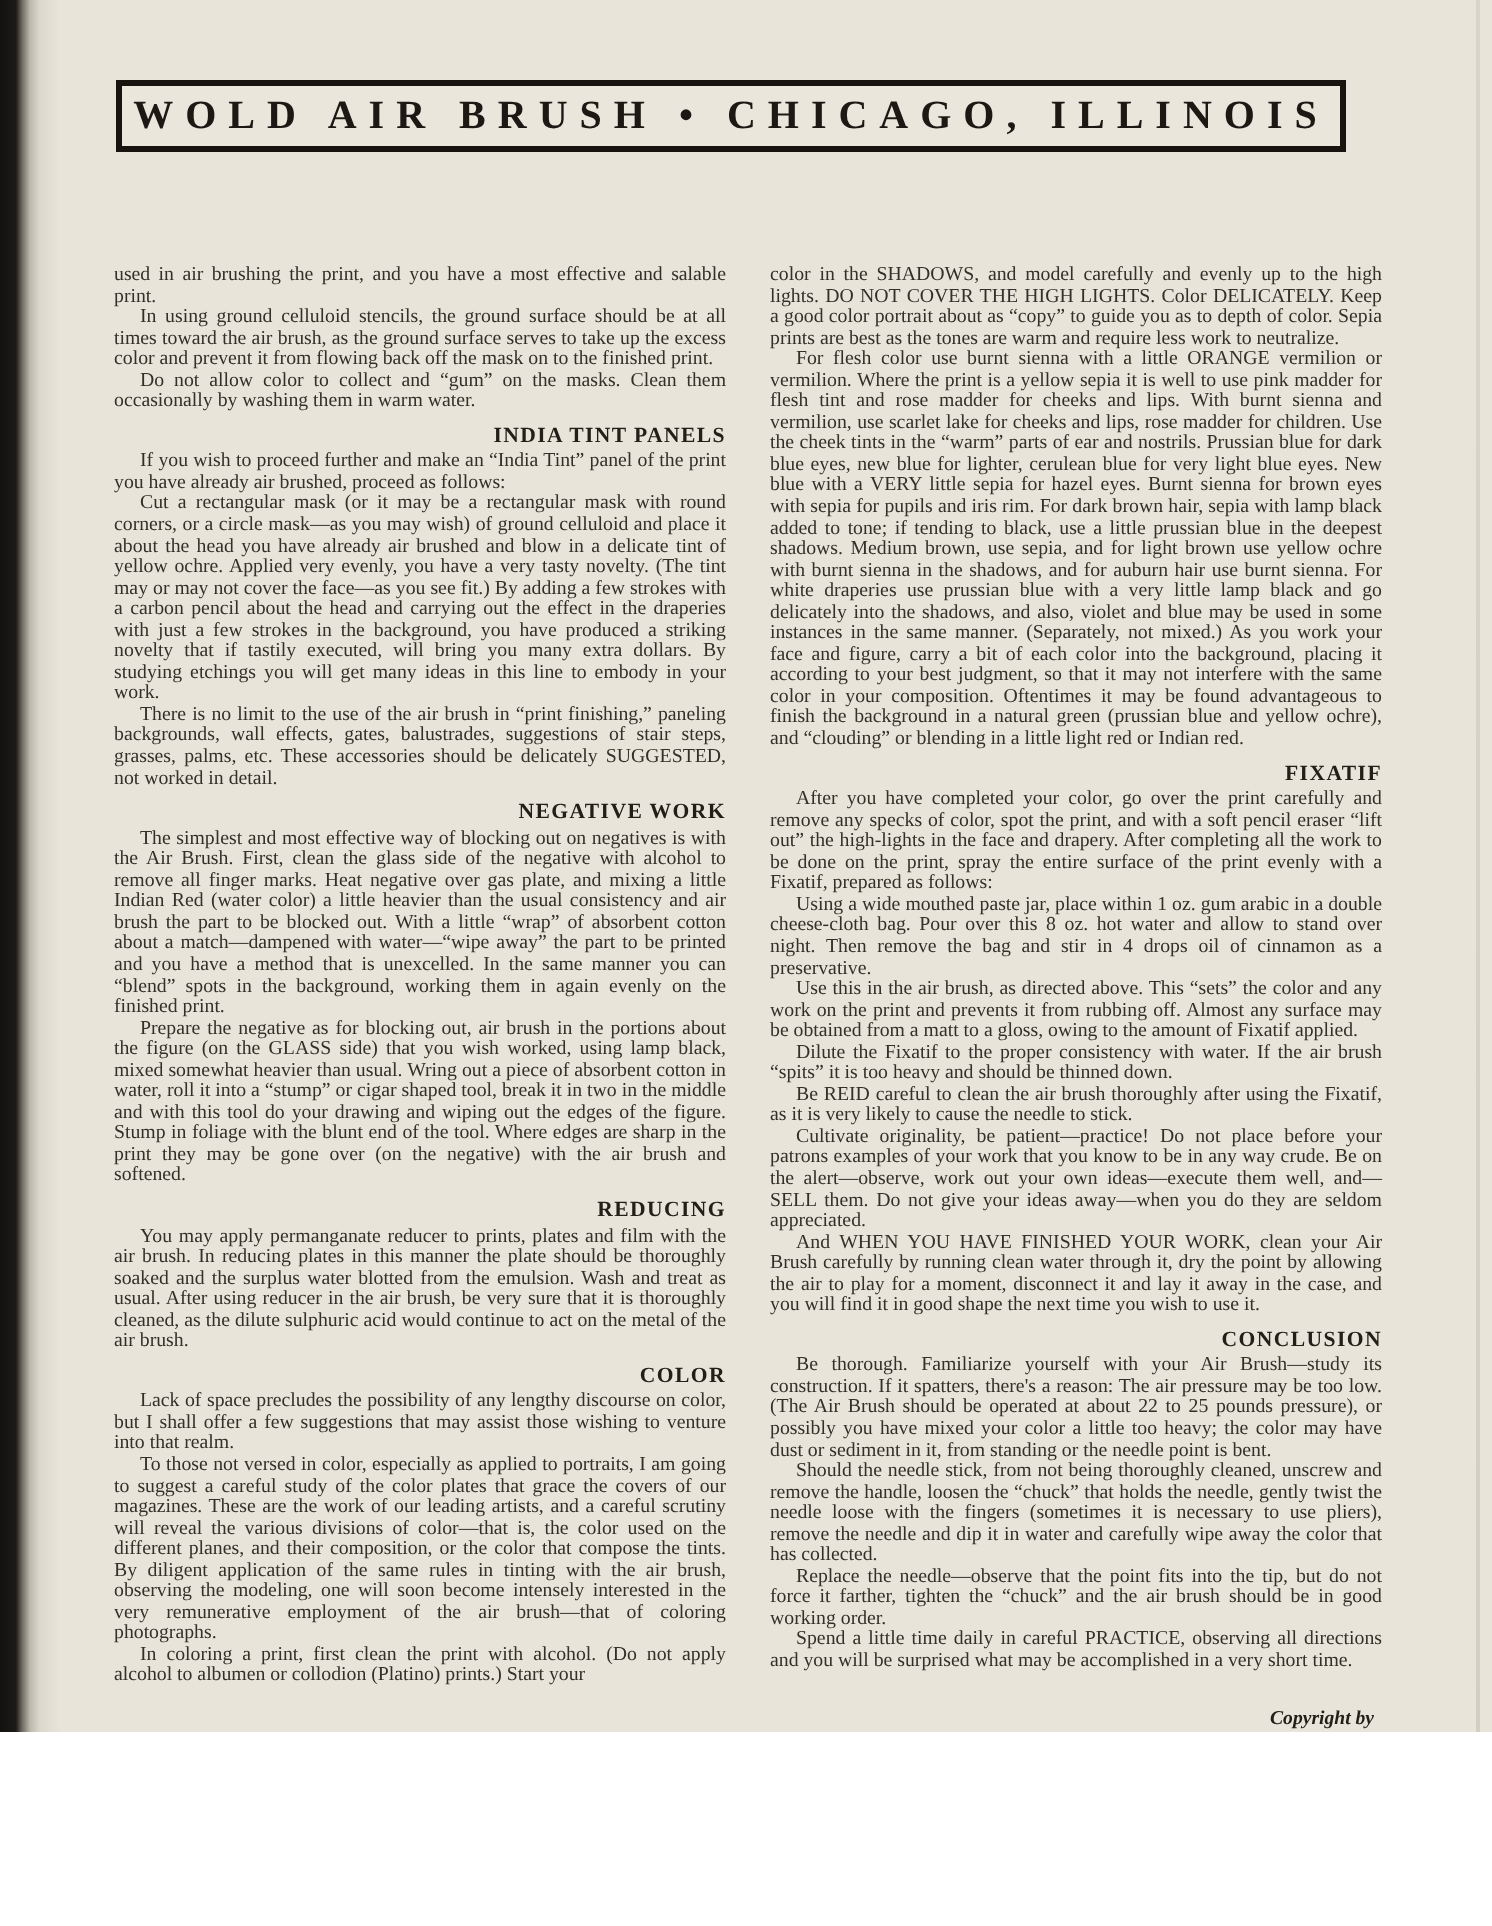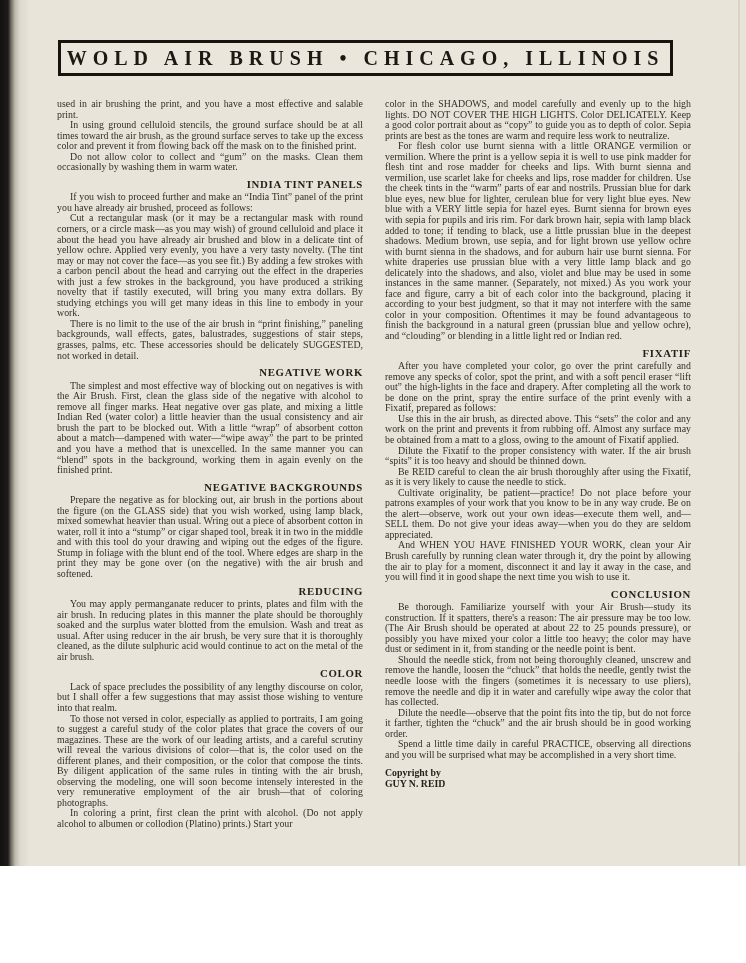--- a/index.html
+++ b/index.html
@@ -37,38 +37,39 @@
   .col{
     position:absolute;top:99px;width:306px;
     font-size:9.9px;
     line-height:10.55px;
     text-align:justify;
     color:#33302a;
   }
   .col-left{left:57px;}
   .col-right{left:385px;}
   .para{margin:0;text-indent:13px;}
-  .para.noindent{text-indent:0;}
+  .para.noindent{text-indent:0;margin-top:34px;}
   .section-heading{
     text-align:right;
     font-weight:bold;
     font-size:10.8px;
     letter-spacing:0.7px;
     margin:6px 0 3px 0;
     color:#221f19;
     text-indent:0;
   }
   .copyright{
-    text-align:left;
+    text-align:right;
     font-weight:bold;
     font-size:9.8px;
     line-height:11px;
-    margin-top:7px;
+    margin-top:17px;
     padding-right:4px;
     color:#221f19;
+    font-style:italic;
   }
   .footer-rule{
     position:absolute;left:59px;top:911px;width:620px;height:2px;
     border-top:3px solid #15120d;
     border-bottom:1px solid #15120d;
   }
   .page-number{
     position:absolute;right:66px;top:926px;
     font-weight:bold;
     font-size:11px;letter-spacing:1px;
@@ -90,46 +91,46 @@
     <div class="col-content">
         <p class="para noindent">used in air brushing the print, and you have a most effective and salable print.</p>
         <p class="para">In using ground celluloid stencils, the ground surface should be at all times toward the air brush, as the ground surface serves to take up the excess color and prevent it from flowing back off the mask on to the finished print.</p>
         <p class="para">Do not allow color to collect and “gum” on the masks. Clean them occasionally by washing them in warm water.</p>
         <div class="section-heading">INDIA TINT PANELS</div>
         <p class="para">If you wish to proceed further and make an “India Tint” panel of the print you have already air brushed, proceed as follows:</p>
         <p class="para">Cut a rectangular mask (or it may be a rectangular mask with round corners, or a circle mask—as you may wish) of ground celluloid and place it about the head you have already air brushed and blow in a delicate tint of yellow ochre. Applied very evenly, you have a very tasty novelty. (The tint may or may not cover the face—as you see fit.) By adding a few strokes with a carbon pencil about the head and carrying out the effect in the draperies with just a few strokes in the background, you have produced a striking novelty that if tastily executed, will bring you many extra dollars. By studying etchings you will get many ideas in this line to embody in your work.</p>
         <p class="para">There is no limit to the use of the air brush in “print finishing,” paneling backgrounds, wall effects, gates, balustrades, suggestions of stair steps, grasses, palms, etc. These accessories should be delicately SUGGESTED, not worked in detail.</p>
         <div class="section-heading">NEGATIVE WORK</div>
         <p class="para">The simplest and most effective way of blocking out on negatives is with the Air Brush. First, clean the glass side of the negative with alcohol to remove all finger marks. Heat negative over gas plate, and mixing a little Indian Red (water color) a little heavier than the usual consistency and air brush the part to be blocked out. With a little “wrap” of absorbent cotton about a match—dampened with water—“wipe away” the part to be printed and you have a method that is unexcelled. In the same manner you can “blend” spots in the background, working them in again evenly on the finished print.</p>
-        <div class="section-heading">NEGATIVE BACKGROUNDS</div>
         <p class="para">Prepare the negative as for blocking out, air brush in the portions about the figure (on the GLASS side) that you wish worked, using lamp black, mixed somewhat heavier than usual. Wring out a piece of absorbent cotton in water, roll it into a “stump” or cigar shaped tool, break it in two in the middle and with this tool do your drawing and wiping out the edges of the figure. Stump in foliage with the blunt end of the tool. Where edges are sharp in the print they may be gone over (on the negative) with the air brush and softened.</p>
         <div class="section-heading">REDUCING</div>
         <p class="para">You may apply permanganate reducer to prints, plates and film with the air brush. In reducing plates in this manner the plate should be thoroughly soaked and the surplus water blotted from the emulsion. Wash and treat as usual. After using reducer in the air brush, be very sure that it is thoroughly cleaned, as the dilute sulphuric acid would continue to act on the metal of the air brush.</p>
         <div class="section-heading">COLOR</div>
         <p class="para">Lack of space precludes the possibility of any lengthy discourse on color, but I shall offer a few suggestions that may assist those wishing to venture into that realm.</p>
         <p class="para">To those not versed in color, especially as applied to portraits, I am going to suggest a careful study of the color plates that grace the covers of our magazines. These are the work of our leading artists, and a careful scrutiny will reveal the various divisions of color—that is, the color used on the different planes, and their composition, or the color that compose the tints. By diligent application of the same rules in tinting with the air brush, observing the modeling, one will soon become intensely interested in the very remunerative employment of the air brush—that of coloring photographs.</p>
         <p class="para">In coloring a print, first clean the print with alcohol. (Do not apply alcohol to albumen or collodion (Platino) prints.) Start your</p>
       </div>
   </div>
 
   <div class="col col-right">
     <div class="col-content">
         <p class="para noindent">color in the SHADOWS, and model carefully and evenly up to the high lights. DO NOT COVER THE HIGH LIGHTS. Color DELICATELY. Keep a good color portrait about as “copy” to guide you as to depth of color. Sepia prints are best as the tones are warm and require less work to neutralize.</p>
         <p class="para">For flesh color use burnt sienna with a little ORANGE vermilion or vermilion. Where the print is a yellow sepia it is well to use pink madder for flesh tint and rose madder for cheeks and lips. With burnt sienna and vermilion, use scarlet lake for cheeks and lips, rose madder for children. Use the cheek tints in the “warm” parts of ear and nostrils. Prussian blue for dark blue eyes, new blue for lighter, cerulean blue for very light blue eyes. New blue with a VERY little sepia for hazel eyes. Burnt sienna for brown eyes with sepia for pupils and iris rim. For dark brown hair, sepia with lamp black added to tone; if tending to black, use a little prussian blue in the deepest shadows. Medium brown, use sepia, and for light brown use yellow ochre with burnt sienna in the shadows, and for auburn hair use burnt sienna. For white draperies use prussian blue with a very little lamp black and go delicately into the shadows, and also, violet and blue may be used in some instances in the same manner. (Separately, not mixed.) As you work your face and figure, carry a bit of each color into the background, placing it according to your best judgment, so that it may not interfere with the same color in your composition. Oftentimes it may be found advantageous to finish the background in a natural green (prussian blue and yellow ochre), and “clouding” or blending in a little light red or Indian red.</p>
         <div class="section-heading">FIXATIF</div>
         <p class="para">After you have completed your color, go over the print carefully and remove any specks of color, spot the print, and with a soft pencil eraser “lift out” the high-lights in the face and drapery. After completing all the work to be done on the print, spray the entire surface of the print evenly with a Fixatif, prepared as follows:</p>
+        <p class="para">Using a wide mouthed paste jar, place within 1 oz. gum arabic in a double cheese-cloth bag. Pour over this 8 oz. hot water and allow to stand over night. Then remove the bag and stir in 4 drops oil of cinnamon as a preservative.</p>
         <p class="para">Use this in the air brush, as directed above. This “sets” the color and any work on the print and prevents it from rubbing off. Almost any surface may be obtained from a matt to a gloss, owing to the amount of Fixatif applied.</p>
         <p class="para">Dilute the Fixatif to the proper consistency with water. If the air brush “spits” it is too heavy and should be thinned down.</p>
         <p class="para">Be REID careful to clean the air brush thoroughly after using the Fixatif, as it is very likely to cause the needle to stick.</p>
         <p class="para">Cultivate originality, be patient—practice! Do not place before your patrons examples of your work that you know to be in any way crude. Be on the alert—observe, work out your own ideas—execute them well, and—SELL them. Do not give your ideas away—when you do they are seldom appreciated.</p>
         <p class="para">And WHEN YOU HAVE FINISHED YOUR WORK, clean your Air Brush carefully by running clean water through it, dry the point by allowing the air to play for a moment, disconnect it and lay it away in the case, and you will find it in good shape the next time you wish to use it.</p>
         <div class="section-heading">CONCLUSION</div>
         <p class="para">Be thorough. Familiarize yourself with your Air Brush—study its construction. If it spatters, there's a reason: The air pressure may be too low. (The Air Brush should be operated at about 22 to 25 pounds pressure), or possibly you have mixed your color a little too heavy; the color may have dust or sediment in it, from standing or the needle point is bent.</p>
         <p class="para">Should the needle stick, from not being thoroughly cleaned, unscrew and remove the handle, loosen the “chuck” that holds the needle, gently twist the needle loose with the fingers (sometimes it is necessary to use pliers), remove the needle and dip it in water and carefully wipe away the color that has collected.</p>
-        <p class="para">Dilute the needle—observe that the point fits into the tip, but do not force it farther, tighten the “chuck” and the air brush should be in good working order.</p>
+        <p class="para">Replace the needle—observe that the point fits into the tip, but do not force it farther, tighten the “chuck” and the air brush should be in good working order.</p>
         <p class="para">Spend a little time daily in careful PRACTICE, observing all directions and you will be surprised what may be accomplished in a very short time.</p>
       </div>
     <div class="copyright">
       <div>Copyright by</div>
       <div>GUY N. REID</div>
     </div>
   </div>
 
   <div class="footer-rule"></div>
   <div class="page-number">Page Seven ●</div>

